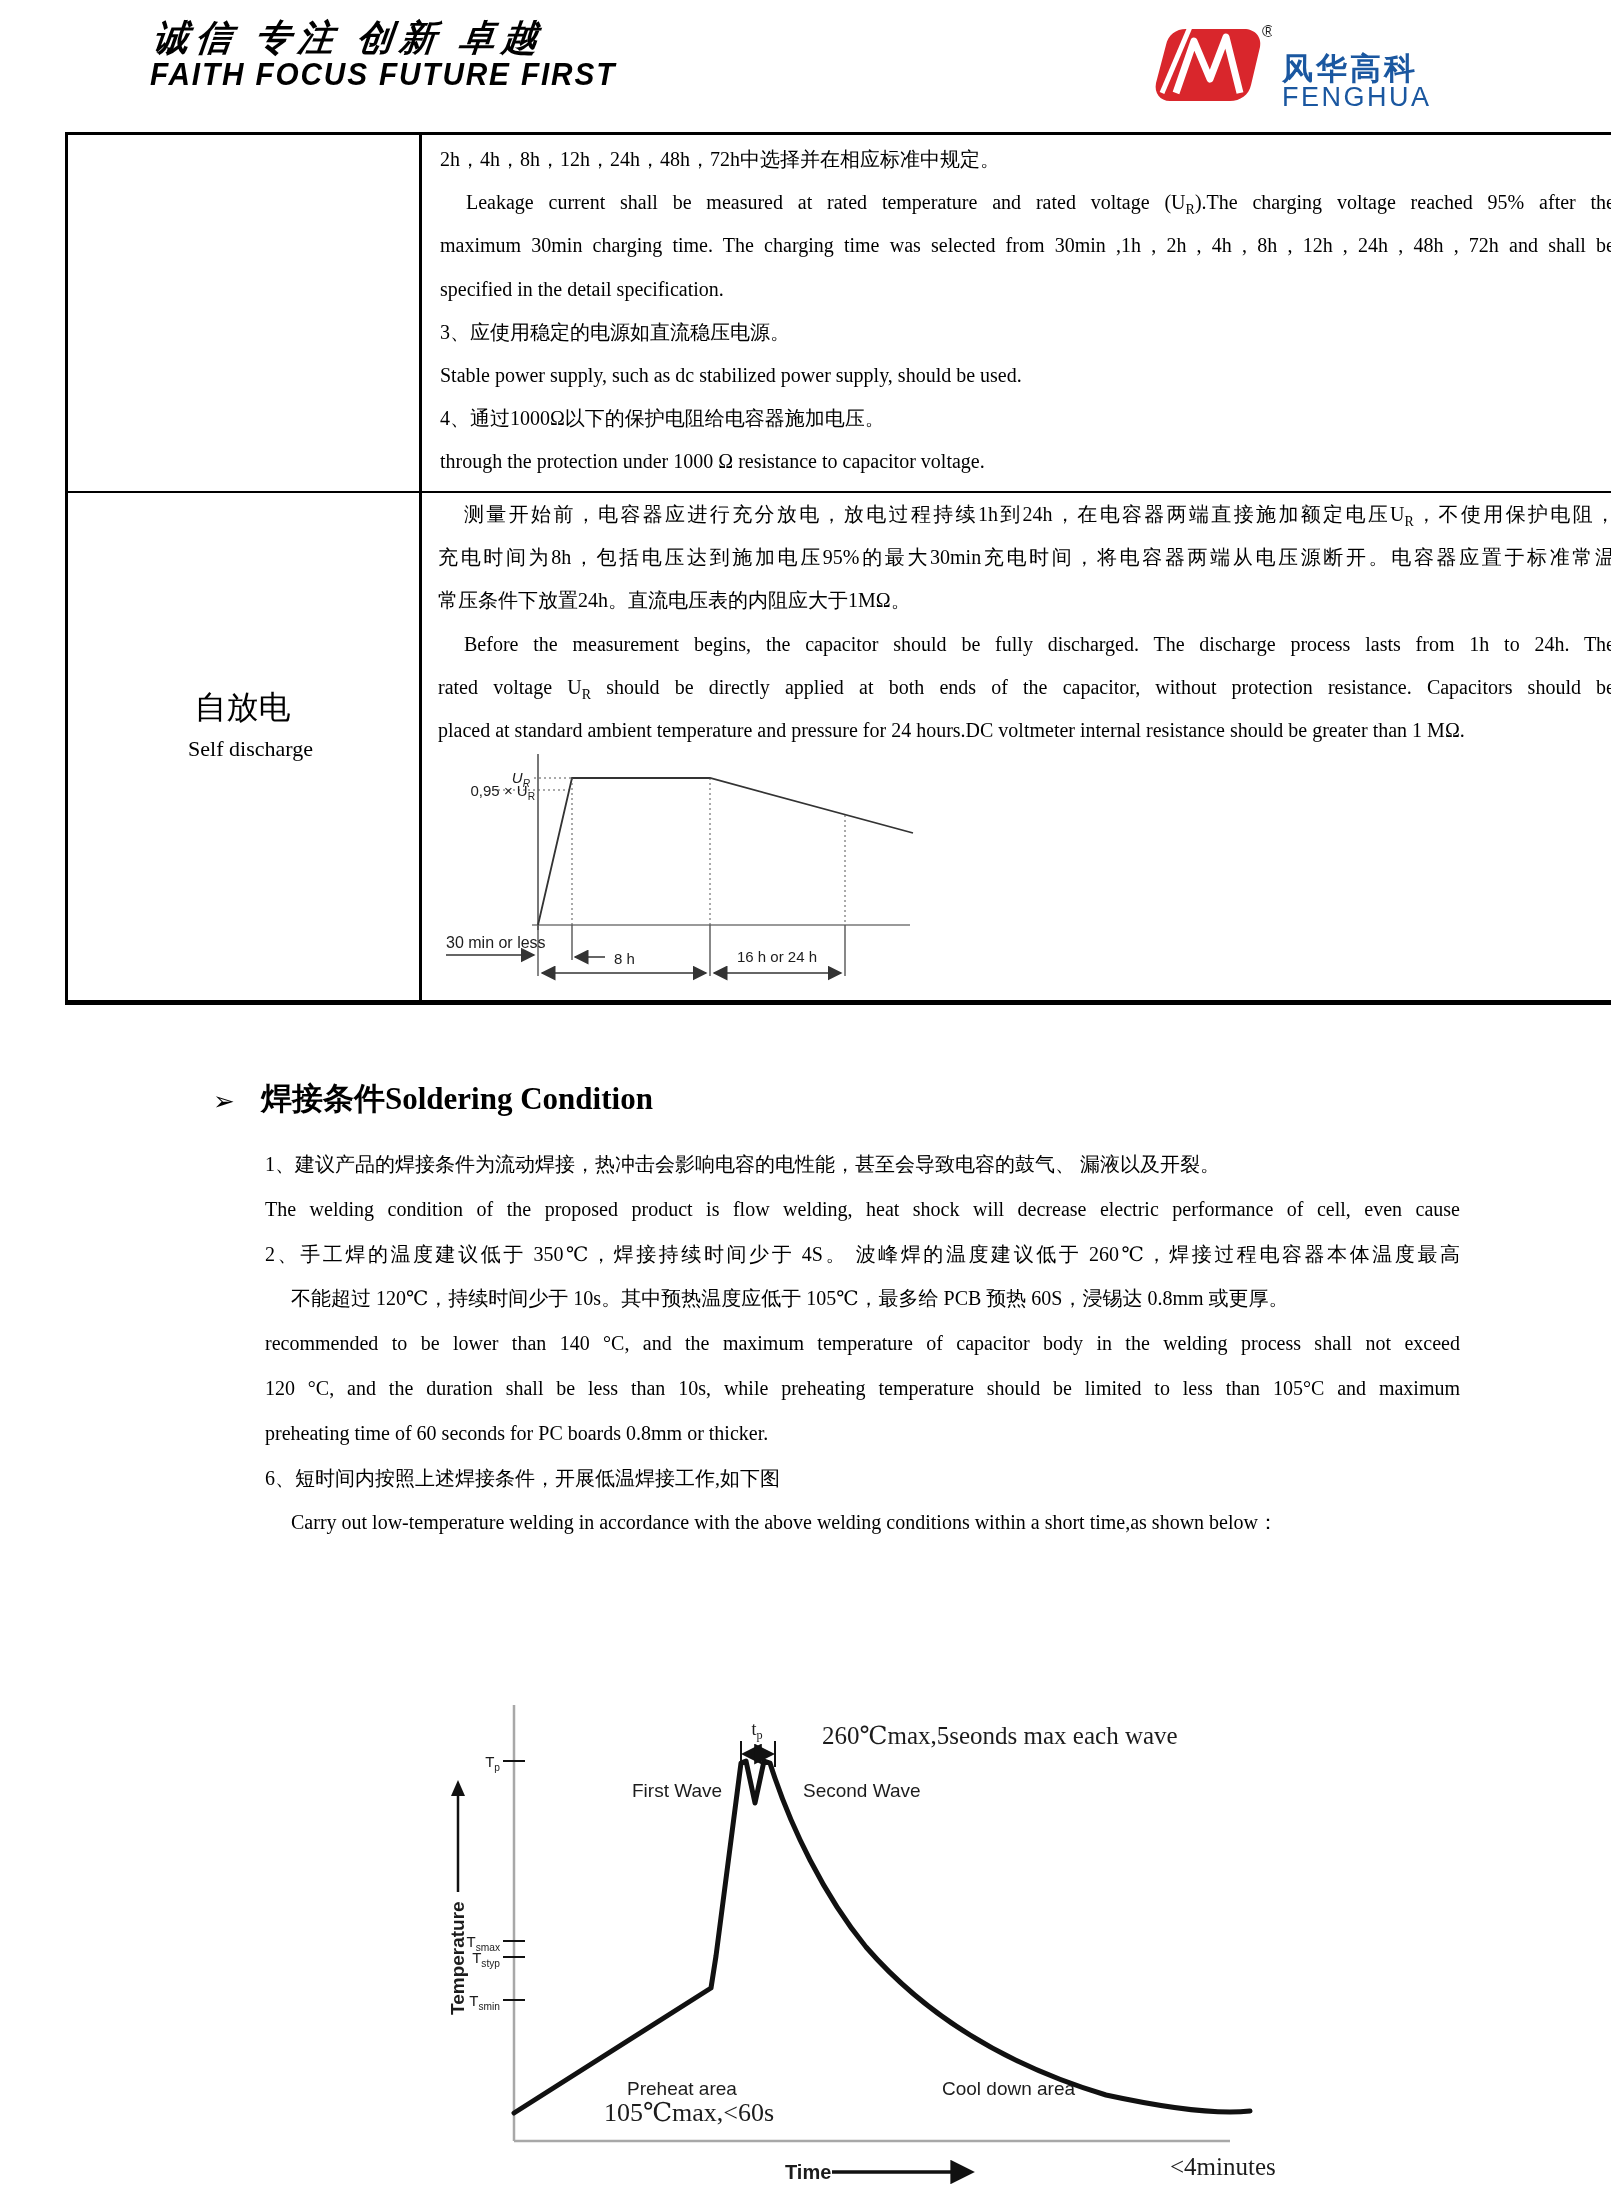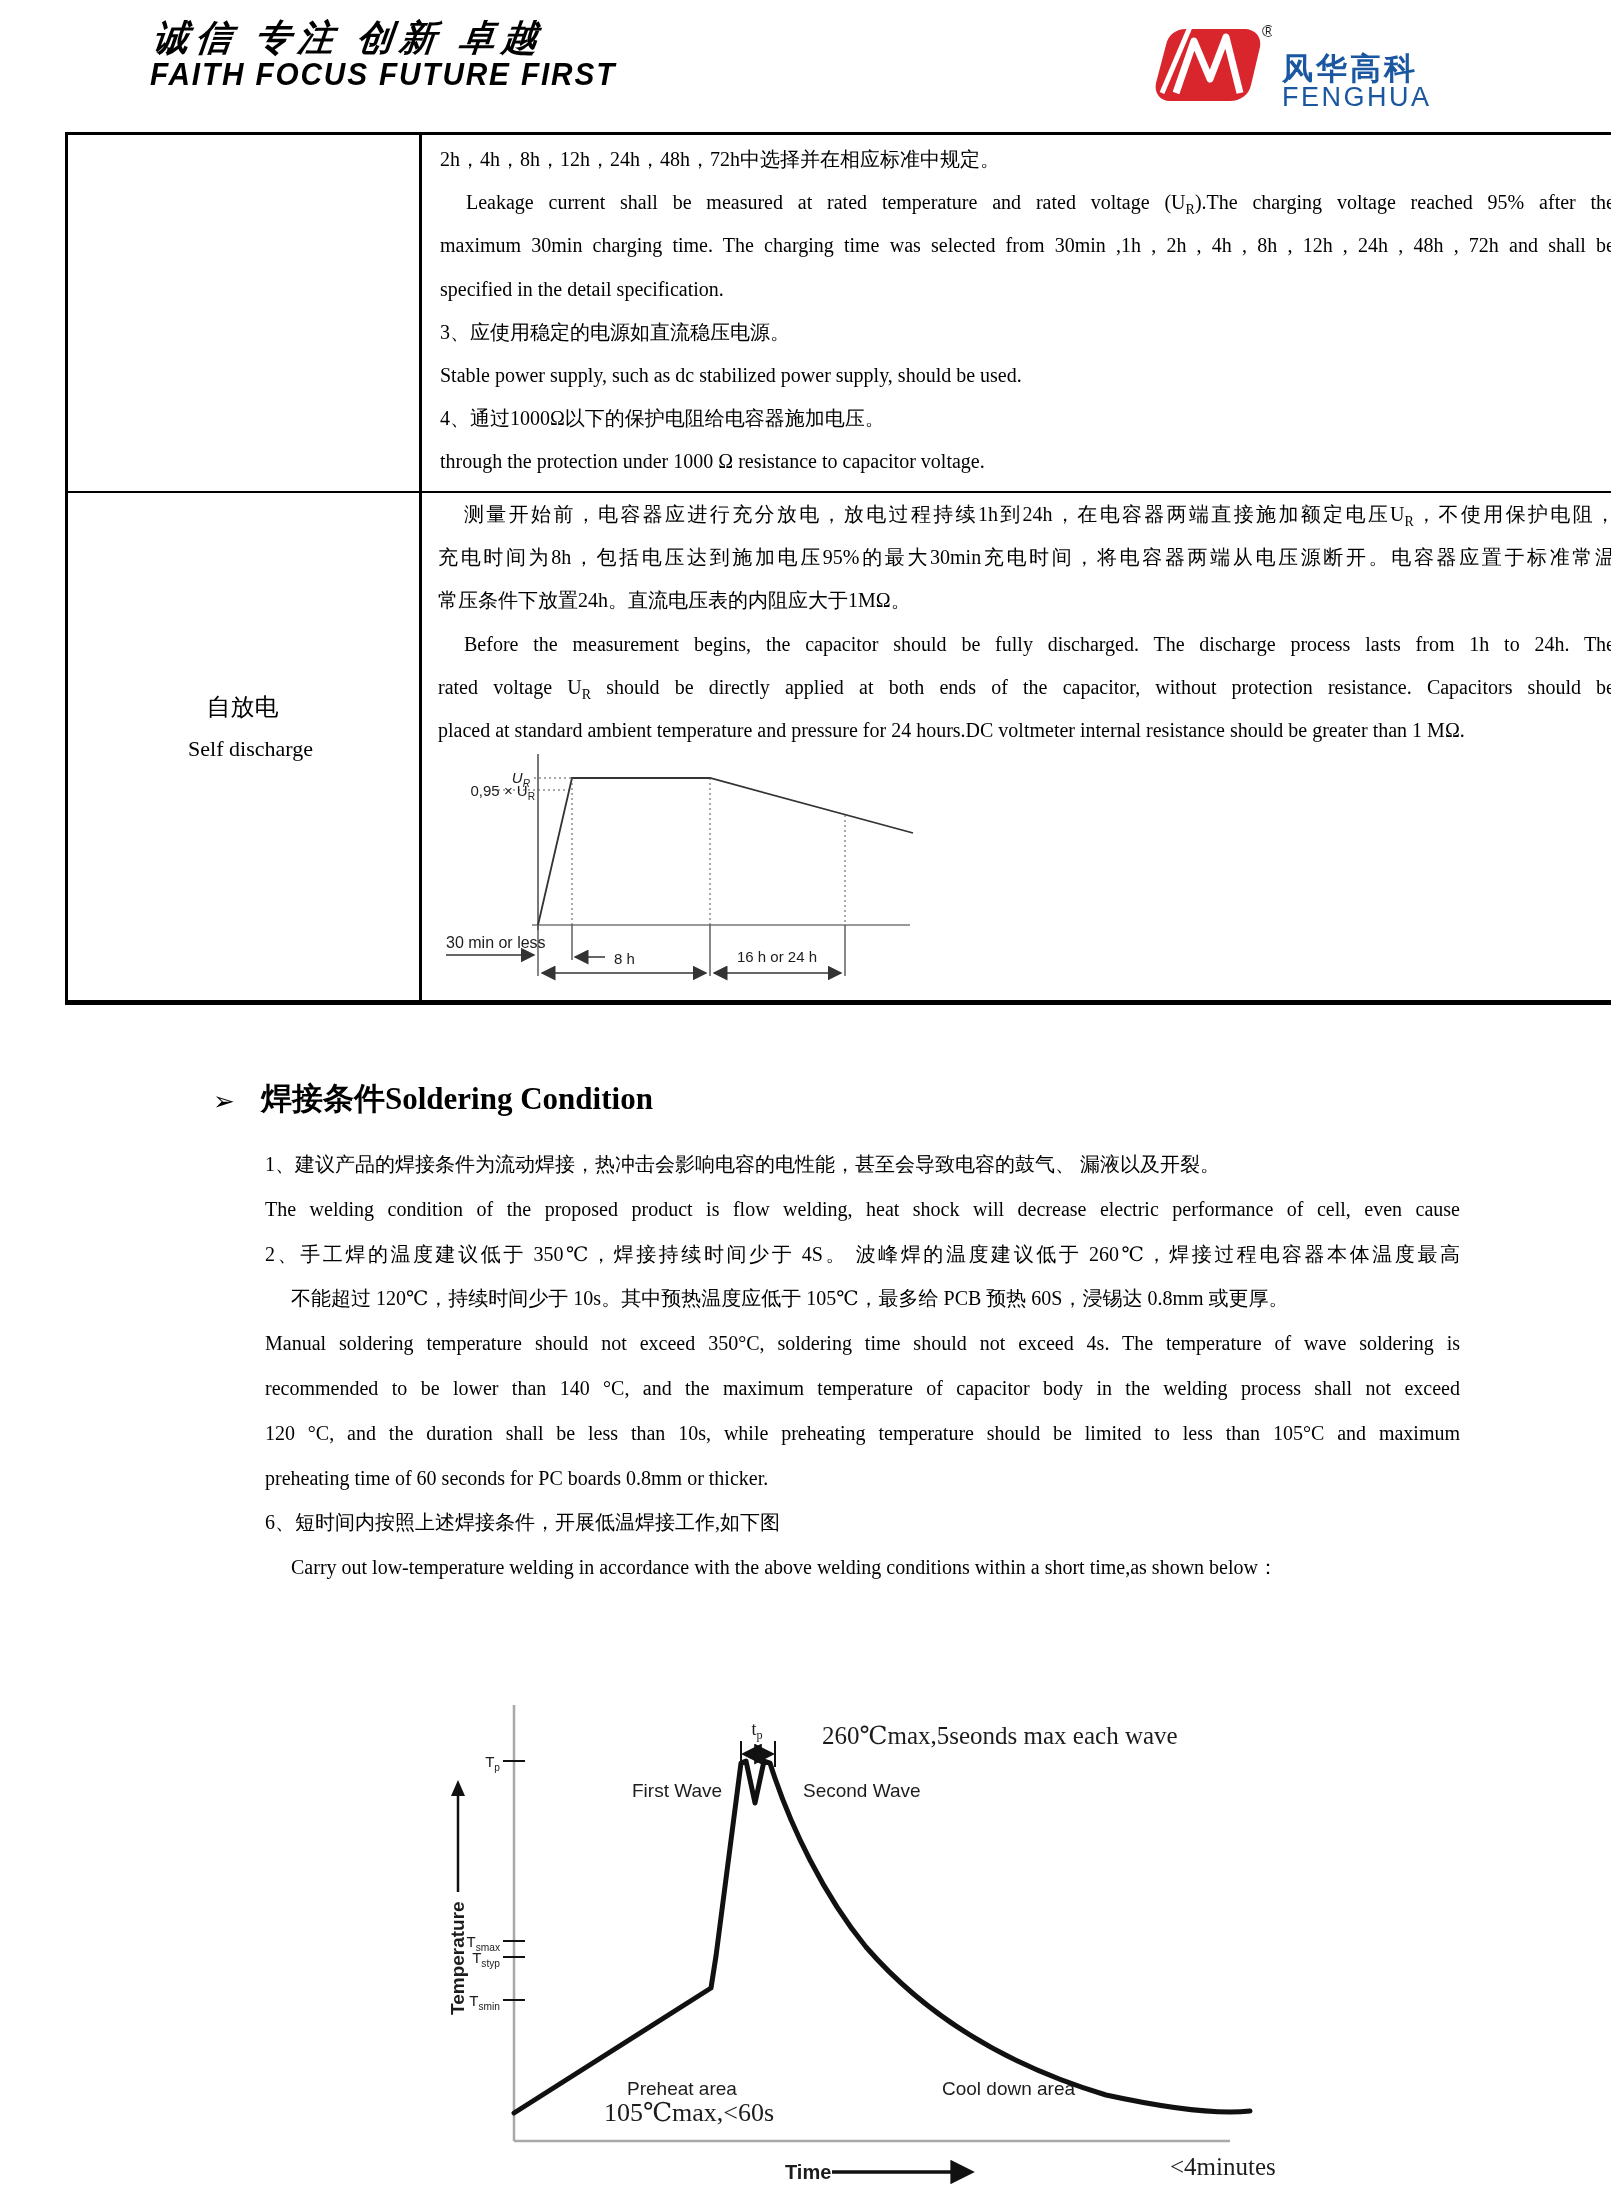--- a/index.html
+++ b/index.html
@@ -19,21 +19,21 @@
   
   .rule{background:#000;position:absolute;}
   
   .textcol{position:absolute;}
   .line{font-size:20px;line-height:43.2px;height:43.2px;overflow:hidden;}
   .para .line{line-height:44.8px;height:44.8px;}
   .jl{text-align:justify;text-align-last:justify;}
   .ind{text-indent:26px;}
   sub{font-size:70%;}
   .rowlabel{left:65px;top:685px;width:355px;text-align:center;}
-  .rowlabel .cn{font-size:24px;line-height:44px;}
+  .rowlabel .cn{font-size:32px;line-height:44px;}
   .rowlabel .en{font-size:22px;line-height:40px;margin-left:16px;}
   
   .sec-bullet{left:213px;top:1086px;font-size:26px;}
   .sec-title{left:261px;top:1078px;font-size:31px;font-weight:bold;}
   .sec-title .en{}
   svg text{fill:#1c1c1c;}
 </style>
 </head>
 <body>
 
@@ -127,21 +127,20 @@
   <div class="abs sec-bullet">➢</div>
   <div class="abs sec-title">
     <span>焊接条件</span><span class="en">Soldering Condition</span>
   </div>
 
   <div class="textcol para" style="left:265px;top:1142px;width:1195px">
       <div class="line">1、建议产品的焊接条件为流动焊接，热冲击会影响电容的电性能，甚至会导致电容的鼓气、 漏液以及开裂。</div>
       <div class="line jl">The welding condition of the proposed product is flow welding, heat shock will decrease electric performance of cell, even cause</div>
       <div class="line jl">2、手工焊的温度建议低于 350℃，焊接持续时间少于 4S。 波峰焊的温度建议低于 260℃，焊接过程电容器本体温度最高</div>
       <div class="line ind">不能超过 120℃，持续时间少于 10s。其中预热温度应低于 105℃，最多给 PCB 预热 60S，浸锡达 0.8mm 或更厚。</div>
-      <div class="line jl">Manual soldering temperature should not exceed 350°C, soldering time should not exceed 4s. The temperature of wave soldering is</div>
       <div class="line jl">recommended to be lower than 140 °C, and the maximum temperature of capacitor body in the welding process shall not exceed</div>
       <div class="line jl">120 °C, and the duration shall be less than 10s, while preheating temperature should be limited to less than 105°C and maximum</div>
       <div class="line">preheating time of 60 seconds for PC boards 0.8mm or thicker.</div>
       <div class="line">6、短时间内按照上述焊接条件，开展低温焊接工作,如下图</div>
       <div class="line ind">Carry out low-temperature welding in accordance with the above welding conditions within a short time,as shown below：</div>
     </div>
 
   <div class="abs" style="left:430px;top:1697px">
     <svg width="890" height="506" viewBox="0 0 890 506" font-family="Liberation Sans, DejaVu Sans, sans-serif">
       <defs>

